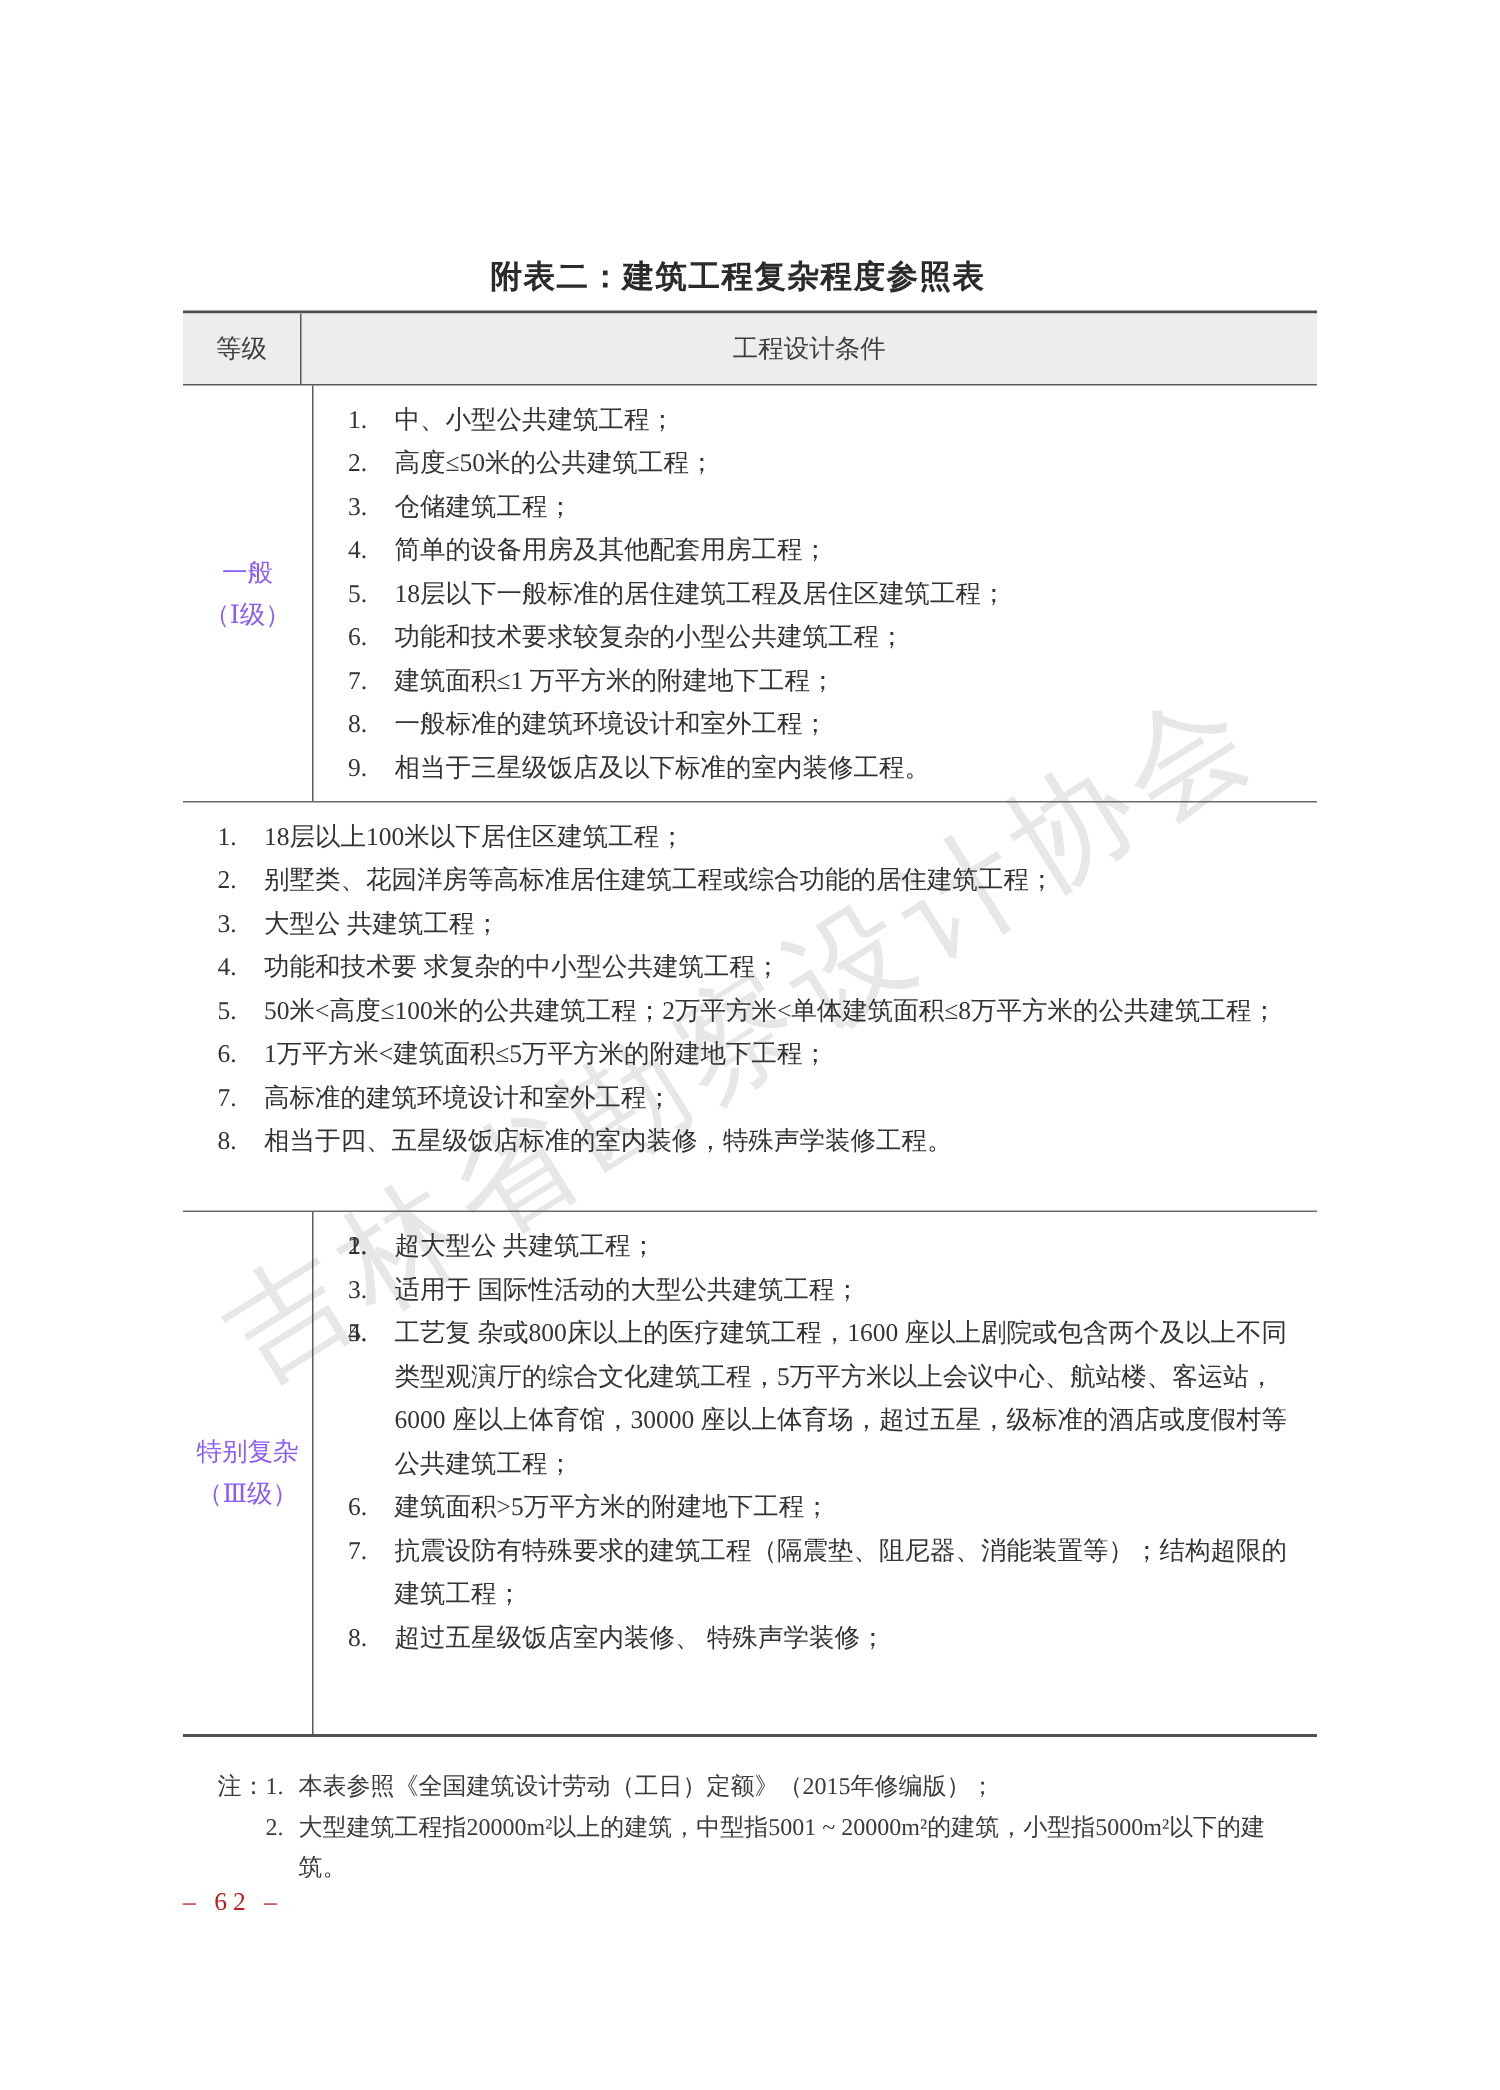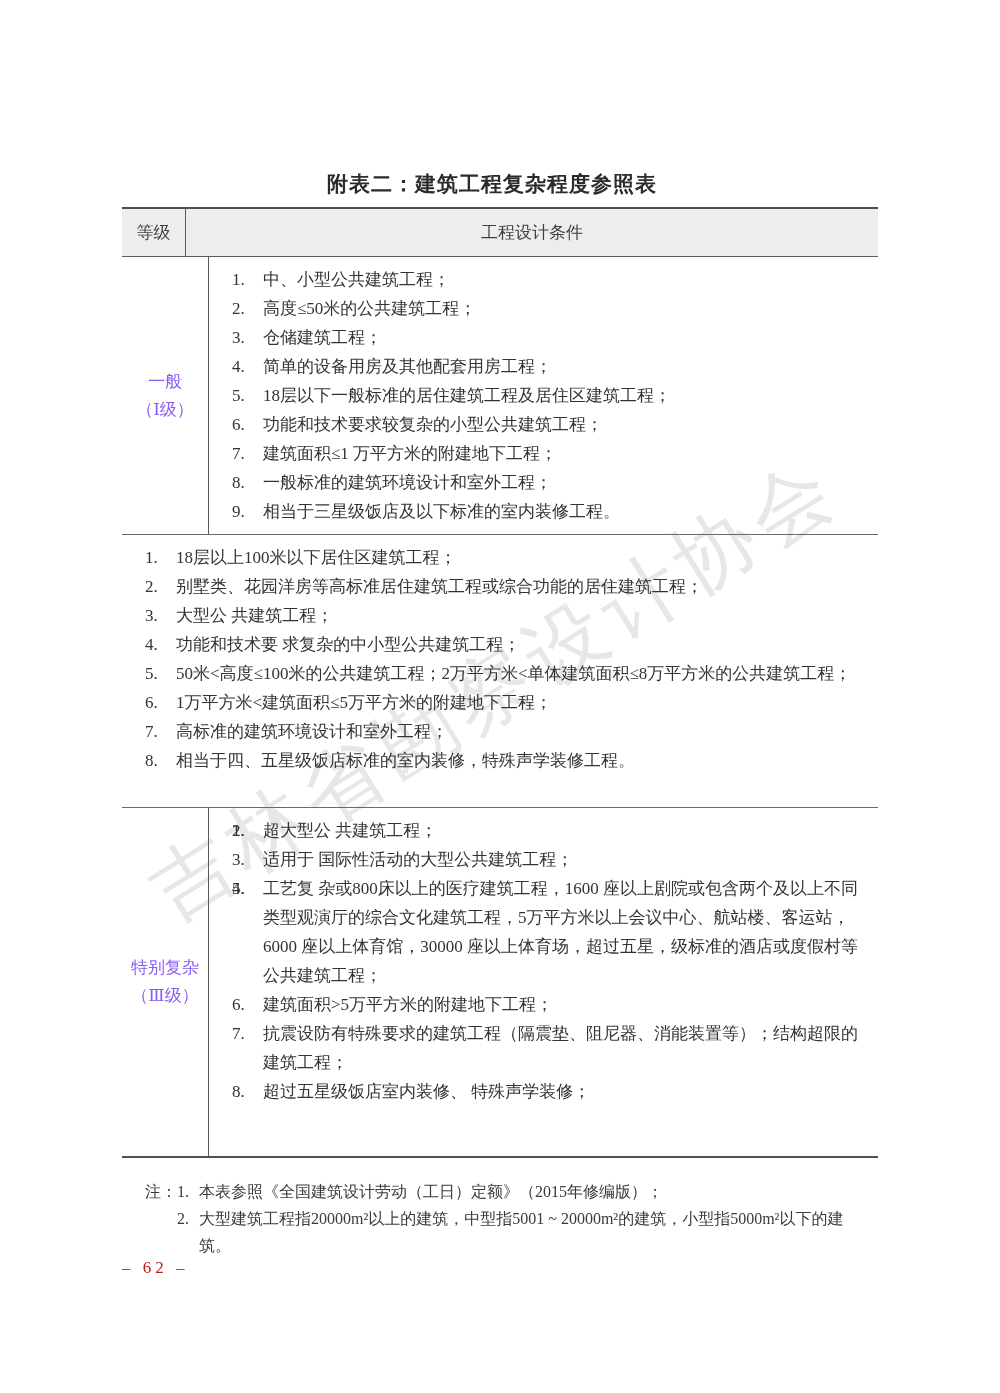--- a/index.html
+++ b/index.html
@@ -35,21 +35,21 @@
     letter-spacing:1px;
   }
   .table{
     position:absolute;top:207px;left:122px;width:756px;
     border-top:2px solid #4f4f4f;
     border-bottom:2px solid #4f4f4f;
     font-size:17px;
   }
   .thead{display:flex;background:#ededed;border-bottom:1px solid #5a5a5a;}
   .th{display:flex;align-items:center;justify-content:center;height:47px;color:#3f3f3f;}
-  .grade-col{width:64px;border-right:1px solid #5a5a5a;flex:none;box-sizing:border-box;}
+  .grade-col{width:79px;border-right:1px solid #5a5a5a;flex:none;box-sizing:border-box;}
   .cond-col{flex:1;}
   .trow{display:flex;border-bottom:1px solid #6a6a6a;}
   .trow:last-child{border-bottom:none;}
   .grade-cell{
     width:87px;flex:none;box-sizing:border-box;
     border-right:1px solid #5a5a5a;
     display:flex;flex-direction:column;align-items:center;justify-content:center;
     line-height:28px;color:#8b5cf6;
   }
   .cond-cell{flex:1;box-sizing:border-box;padding:8px 12px 8px 21px;}

